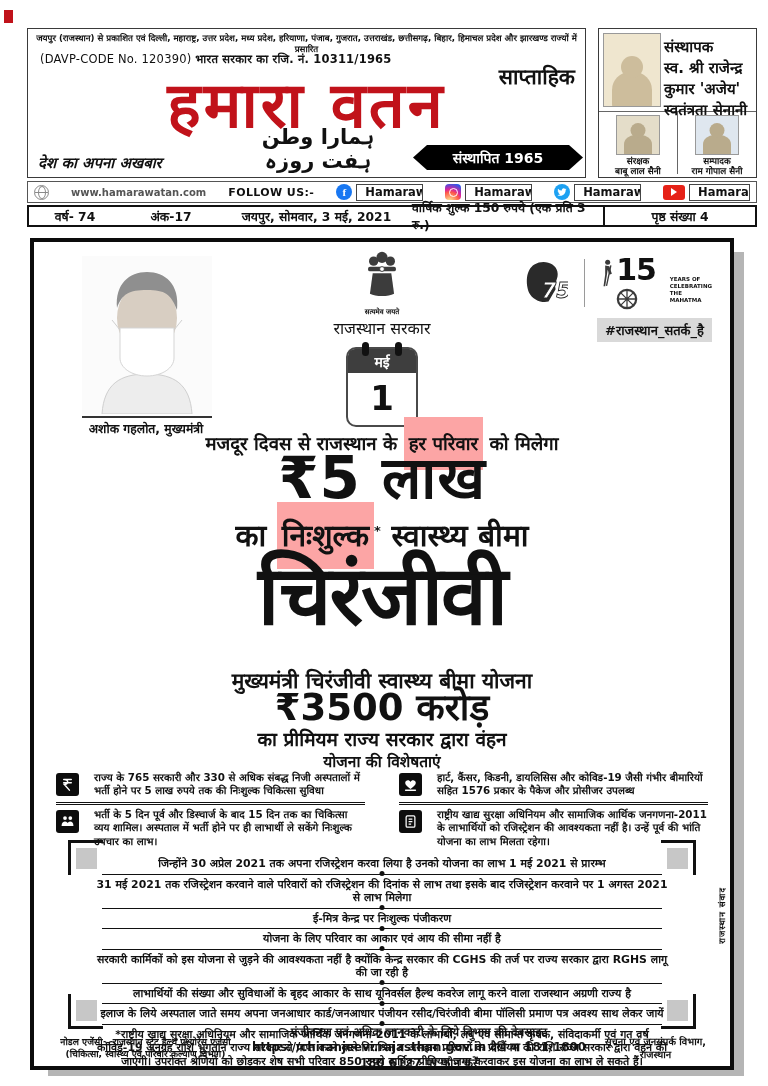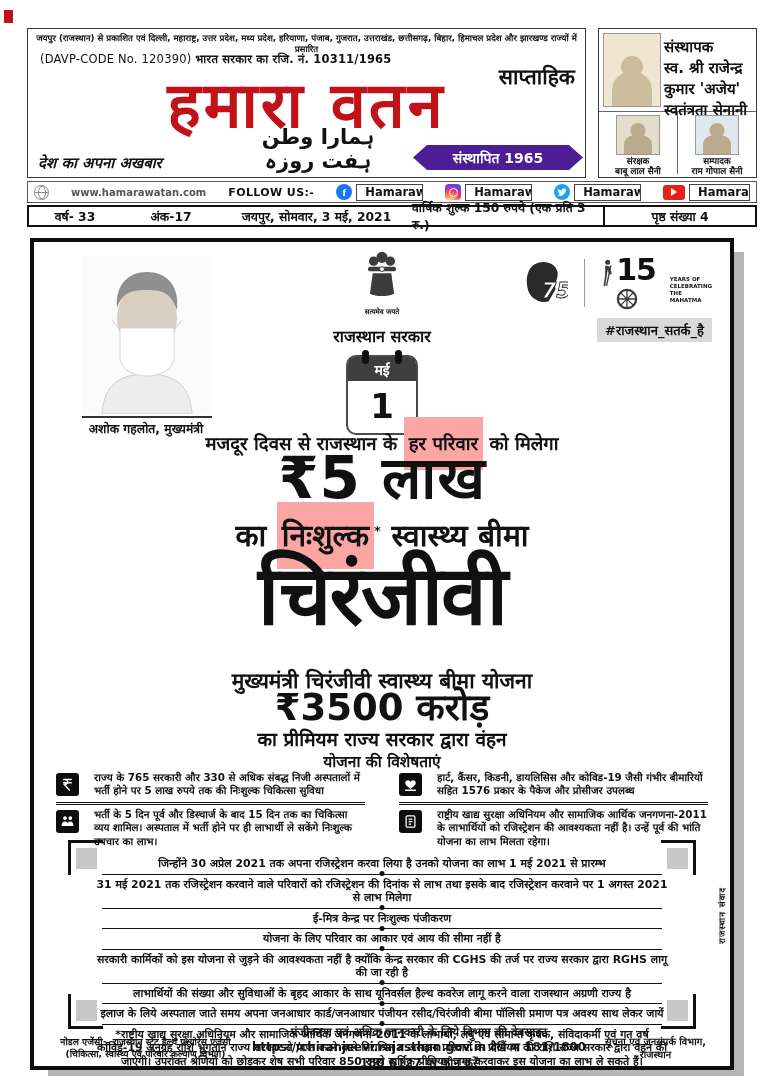--- a/index.html
+++ b/index.html
@@ -10,21 +10,21 @@
   
   .redmark{left:4px;top:10px;width:9px;height:13px;background:#c0121a}
   .hbox{left:27px;top:28px;width:559px;height:150px;border:1.5px solid #3a3a3a;box-sizing:border-box}
   .states{left:6px;right:6px;top:4px;font-size:8.6px;font-weight:700;text-align:center;line-height:1.25}
   .davp{left:12px;top:22px;font-size:11.5px;letter-spacing:.2px}
   .davp .hb{font-weight:700}
   .weekly{right:10px;top:33px;font-size:21px;font-weight:800}
   .masthead{left:0;right:0;top:42px;text-align:center;font-size:63px;line-height:1.12;font-weight:800;color:#c1121a;letter-spacing:3px;white-space:nowrap}
   .tagline{left:10px;bottom:5px;font-size:15px;font-weight:700;font-style:italic}
   .urdu{left:215px;bottom:4px;width:150px;text-align:center;font-size:21px;font-weight:700;direction:rtl}
-  .ribbon{right:2px;bottom:7px;width:170px;height:25px;background:#4c1d95;color:#fff;font-size:14px;font-weight:700;
+  .ribbon{right:2px;bottom:7px;width:170px;height:25px;background:#000000;color:#fff;font-size:14px;font-weight:700;
           display:flex;align-items:center;justify-content:center;
           clip-path:polygon(0 50%,14px 0,calc(100% - 14px) 0,100% 50%,calc(100% - 14px) 100%,14px 100%)}
 
   .fbox{left:598px;top:28px;width:159px;height:150px;border:1.5px solid #3a3a3a;box-sizing:border-box;background:#fff}
   .frow{display:flex;padding:4px 4px 2px 4px;height:82px;box-sizing:border-box}
   .fphoto{width:56px;height:72px;background:#efe6cf;border:1px solid #999;flex:0 0 auto;position:relative;overflow:hidden}
   .fphoto .sil{position:absolute;left:50%;bottom:-6px;transform:translateX(-50%);width:40px;height:40px;background:#cdbd9c;border-radius:45% 45% 8px 8px}
   .fphoto .sil::before{content:"";position:absolute;left:50%;top:-16px;transform:translateX(-50%);width:22px;height:22px;border-radius:50%;background:#cdbd9c}
   .ftext{flex:1;font-size:15px;font-weight:700;line-height:1.4;padding:4px 1px 0 3px}
   .frow2{display:flex;border-top:1px solid #666;height:62px}
@@ -62,21 +62,21 @@
   .dl1{width:92px}.dl2{width:100px}.dl3{flex:1.1}.dl4{flex:1.1;font-weight:600}
   .dl5{width:150px;border-left:2px solid #111}
 
   
   .ad{left:30px;top:238px;width:704px;height:832px;border:4px solid #0c0c0c;box-sizing:border-box;background:#fff;
       box-shadow:14px 10px 0 -4px #b5b5b5}
   .cmphoto{left:48px;top:14px;width:130px;height:160px;border-bottom:2px solid #333;background:#fdfdfd;overflow:hidden}
   .cmcap{left:12px;top:178px;width:200px;text-align:center;font-size:12.3px;font-weight:700}
   .gov{left:50%;transform:translateX(-50%);top:8px;width:230px;text-align:center}
   .satya{font-size:7px;font-weight:700;margin-top:1px}
-  .govname{font-size:16px;font-weight:700;margin-top:9px}
+  .govname{font-size:16px;font-weight:400;margin-top:1px}
   .cal{position:relative;width:72px;height:80px;margin:8px auto 4px;border:2px solid #4a4a4a;border-radius:10px;background:#fff;box-sizing:border-box}
   .calhead{height:24px;background:#3e3e3e;color:#fff;font-size:14px;font-weight:800;border-radius:7px 7px 0 0;
            display:flex;align-items:center;justify-content:center}
   .calring{position:absolute;top:-7px;width:7px;height:14px;background:#111;border-radius:4px}
   .calbody{height:50px;display:flex;align-items:center;justify-content:center;font-size:34px;font-weight:800;color:#111}
   .logos{right:18px;top:12px;width:190px;height:58px;display:flex;align-items:center;justify-content:flex-end;gap:16px}
   .logodiv{width:1px;height:48px;background:#9a9a9a}
   .l150{display:flex;align-items:flex-start;gap:2px}
   .l150 .big{font-size:30px;font-weight:800;line-height:.9;letter-spacing:-1px}
   .l150cap{font-size:5.5px;font-weight:800;line-height:1.25;text-transform:uppercase;margin-top:20px;width:44px}
@@ -190,21 +190,21 @@
     </span>
     <span class="soc">
       <span class="yt">
           <span class="ytplay"></span>
         </span>
       <span class="handle">Hamarawatan</span>
     </span>
   </div>
 
   <div class="a dateline">
-    <span class="dl dl1">वर्ष- 33</span>
+    <span class="dl dl1">वर्ष- 74</span>
     <span class="dl dl2">अंक-17</span>
     <span class="dl dl3">जयपुर, सोमवार, 3 मई, 2021</span>
     <span class="dl dl4">वार्षिक शुल्क 150 रुपये (एक प्रति 3 रु.)</span>
     <span class="dl dl5">पृष्ठ संख्या 4</span>
   </div>
 
   <div class="a ad">
 
     <div class="a cmphoto">
       <svg width="130" height="158" viewBox="0 0 130 158">

